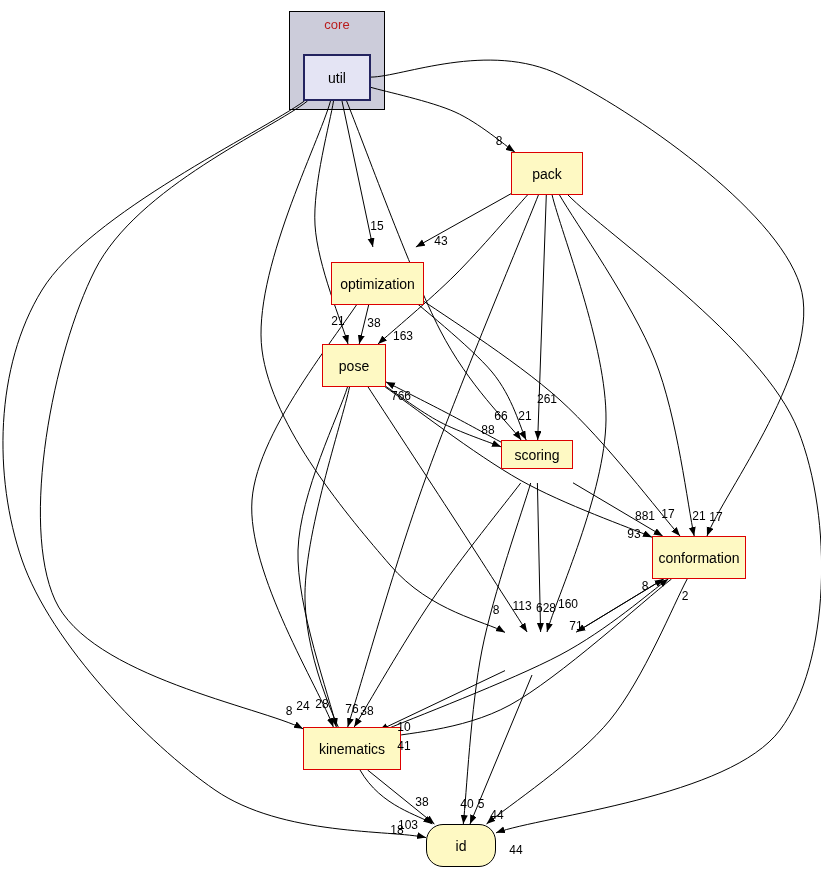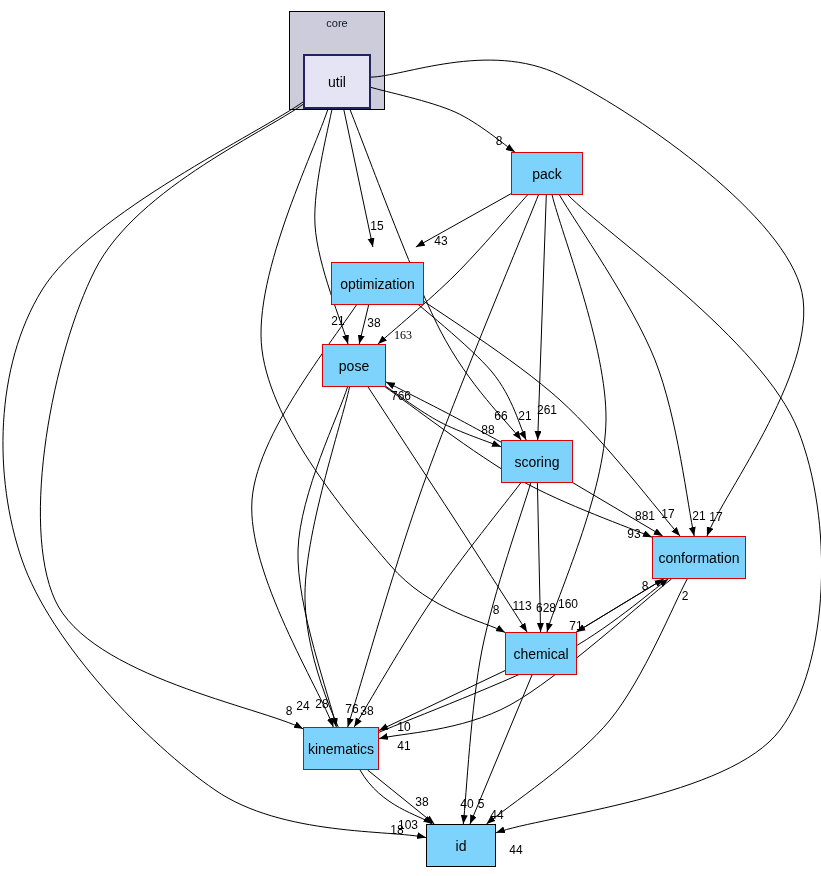--- a/index.html
+++ b/index.html
@@ -33,38 +33,39 @@
     background: var(--cluster-fill, #ccccda);
     border: 1px solid var(--cluster-border, #000000);
     box-sizing: border-box;
   }
   .cluster-label {
     position: absolute;
     top: 5px;
     left: 0;
     right: 0;
     text-align: center;
-    font-size: 11px;
-    color: #0f172a;
+    font-size: 13px;
+    color: #b91c1c;
   }
   .node {
     position: absolute;
     z-index: 2;
-    background: #7dd3fc;
+    background: #fef9c3;
     border: 1px solid var(--dir-border, #dd0000);
     box-sizing: border-box;
     display: flex;
     align-items: center;
     justify-content: center;
     font-size: 14px;
     color: #000;
     cursor: pointer;
   }
   .node.plain {
     border-color: var(--plain-border, #000000);
+    border-radius: 17px;
   }
   .node.current {
     background: var(--current-fill, #e4e4f4);
     border: 2px solid var(--current-border, #23235f);
   }
   .edge-label {
     position: absolute;
     z-index: 3;
     transform: translate(-50%, -60%);
     font-size: 12px;
@@ -123,25 +124,25 @@
 
   <div class="cluster" id="cluster" style="left: 289px; top: 11px; width: 96px; height: 99px;">
     <span class="cluster-label">core</span>
   </div>
 
 <div class="edge-label" style="left: 499px; top: 142px;">8</div>
     <div class="edge-label" style="left: 377px; top: 227px;">15</div>
     <div class="edge-label" style="left: 441px; top: 242px;">43</div>
     <div class="edge-label" style="left: 338px; top: 322px;">21</div>
     <div class="edge-label" style="left: 374px; top: 324px;">38</div>
-    <div class="edge-label" style="left: 403px; top: 337px; font-family: Liberation Serif, serif;">163</div>
+    <div class="edge-label" style="left: 403px; top: 337px;">163</div>
     <div class="edge-label" style="left: 401px; top: 397px;">766</div>
     <div class="edge-label" style="left: 501px; top: 417px;">66</div>
     <div class="edge-label" style="left: 525px; top: 417px;">21</div>
-    <div class="edge-label" style="left: 547px; top: 411px; text-align: center;">261</div>
+    <div class="edge-label" style="left: 547px; top: 400px; text-align: center;">261</div>
     <div class="edge-label" style="left: 488px; top: 431px;">88</div>
     <div class="edge-label" style="left: 645px; top: 517px;">881</div>
     <div class="edge-label" style="left: 668px; top: 515px;">17</div>
     <div class="edge-label" style="left: 699px; top: 517px;">21</div>
     <div class="edge-label" style="left: 716px; top: 518px;">17</div>
     <div class="edge-label" style="left: 634px; top: 535px;">93</div>
     <div class="edge-label" style="left: 645px; top: 587px;">8</div>
     <div class="edge-label" style="left: 685px; top: 597px;">2</div>
     <div class="edge-label" style="left: 496px; top: 611px;">8</div>
     <div class="edge-label" style="left: 522px; top: 607px;">113</div>
@@ -155,40 +156,37 @@
     <div class="edge-label" style="left: 367px; top: 712px;">38</div>
     <div class="edge-label" style="left: 404px; top: 728px;">10</div>
     <div class="edge-label" style="left: 404px; top: 747px;">41</div>
     <div class="edge-label" style="left: 422px; top: 803px;">38</div>
     <div class="edge-label" style="left: 408px; top: 826px;">103</div>
     <div class="edge-label" style="left: 397px; top: 831px;">18</div>
     <div class="edge-label" style="left: 467px; top: 805px;">40</div>
     <div class="edge-label" style="left: 481px; top: 805px;">5</div>
     <div class="edge-label" style="left: 497px; top: 816px;">44</div>
     <div class="edge-label" style="left: 516px; top: 851px;">44</div>
-    <div class="node current" style="left: 303px; top: 54px; width: 68px; height: 55px;">
+    <div class="node current" style="left: 303px; top: 54px; width: 68px; height: 47px;">
       <span>util</span>
     </div>
     <div class="node dir" style="left: 511px; top: 152px; width: 72px; height: 43px;">
       <span>pack</span>
     </div>
     <div class="node dir" style="left: 331px; top: 247px; width: 93px; height: 43px; margin-top: 15px;">
       <span>optimization</span>
     </div>
     <div class="node dir" style="left: 322px; top: 344px; width: 64px; height: 43px;">
       <span>pose</span>
     </div>
-    <div class="node dir" style="left: 501px; top: 440px; width: 72px; height: 43px;">
+    <div class="node dir" style="left: 501px; top: 440px; width: 72px; height: 29px;">
       <span>scoring</span>
     </div>
     <div class="node dir" style="left: 652px; top: 536px; width: 94px; height: 43px;">
       <span>conformation</span>
     </div>
-    <div class="node dir" style="left: 505px; top: 632px; width: 72px; height: 43px;">
-      <span>chemical</span>
-    </div>
-    <div class="node dir" style="left: 303px; top: 727px; width: 76px; height: 43px;">
+    <div class="node dir" style="left: 303px; top: 727px; width: 98px; height: 43px;">
       <span>kinematics</span>
     </div>
     <div class="node plain" style="left: 426px; top: 824px; width: 70px; height: 43px;">
       <span>id</span>
     </div>
   </div>
 
 </body></html>

